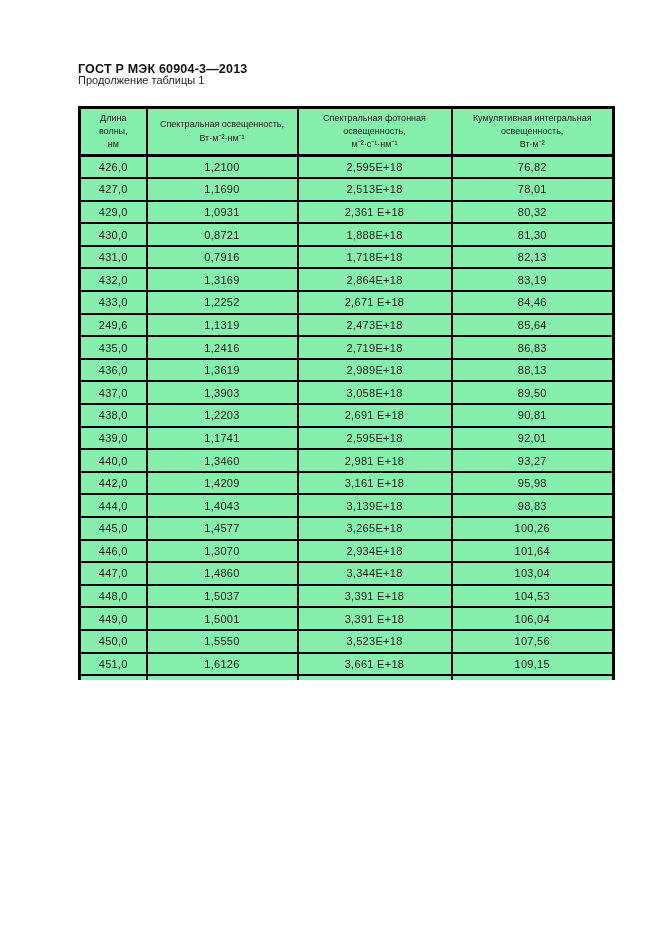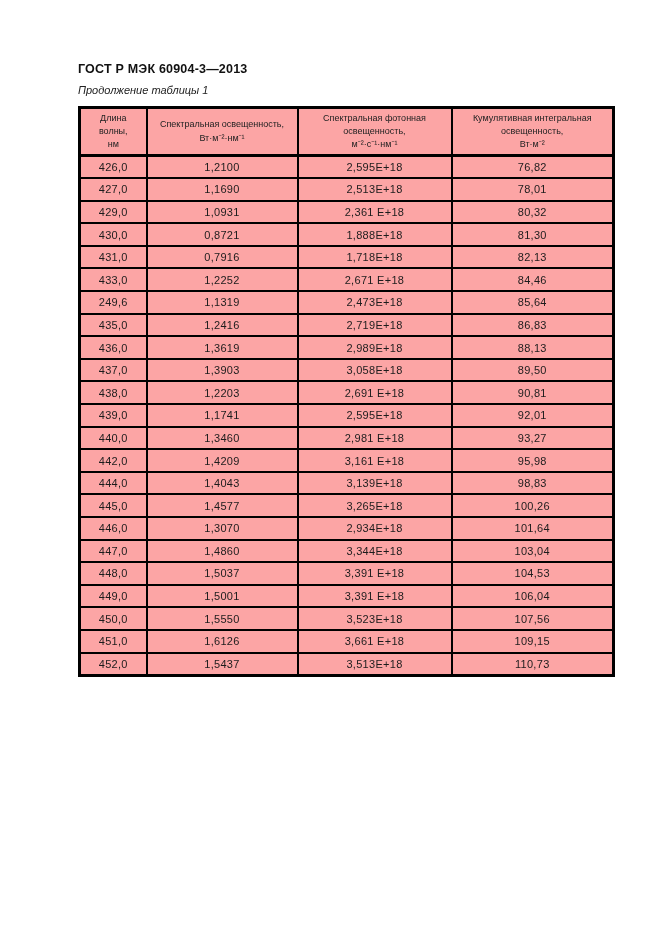--- a/index.html
+++ b/index.html
@@ -18,32 +18,31 @@
   .doc-title {
     position: absolute;
     left: 78px; top: 62px;
     font-size: 12.5px;
     font-weight: 700;
     letter-spacing: 0.2px;
     color: #111;
   }
   .table-caption {
     position: absolute;
-    left: 78px; top: 84px;
+    left: 78px; top: 74px;
     font-size: 11px;
-    font-style: italic;
     color: #222;
   }
   table.data-table {
     position: absolute;
     left: 78px; top: 106px;
     width: 534px;
     border-collapse: collapse;
     table-layout: fixed;
-    background: #fca5a5;
+    background: #86efac;
   }
   table.data-table, table.data-table th, table.data-table td {
     border: 2px solid #000;
   }
   table.data-table { border-width: 3px; }
   table.data-table thead th {
     border-bottom-width: 3px;
     height: 48px;
     font-size: 9px;
     font-weight: 400;
@@ -139,20 +138,26 @@
           <td>1,888E+18</td>
           <td>81,30</td>
         </tr>
         <tr>
           <td>431,0</td>
           <td>0,7916</td>
           <td>1,718E+18</td>
           <td>82,13</td>
         </tr>
         <tr>
+          <td>432,0</td>
+          <td>1,3169</td>
+          <td>2,864E+18</td>
+          <td>83,19</td>
+        </tr>
+        <tr>
           <td>433,0</td>
           <td>1,2252</td>
           <td>2,671 E+18</td>
           <td>84,46</td>
         </tr>
         <tr>
           <td>249,6</td>
           <td>1,1319</td>
           <td>2,473E+18</td>
           <td>85,64</td>

